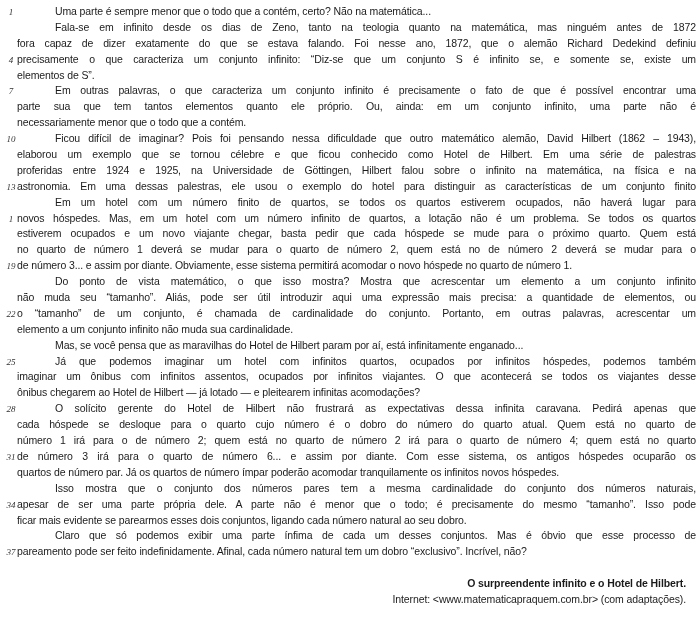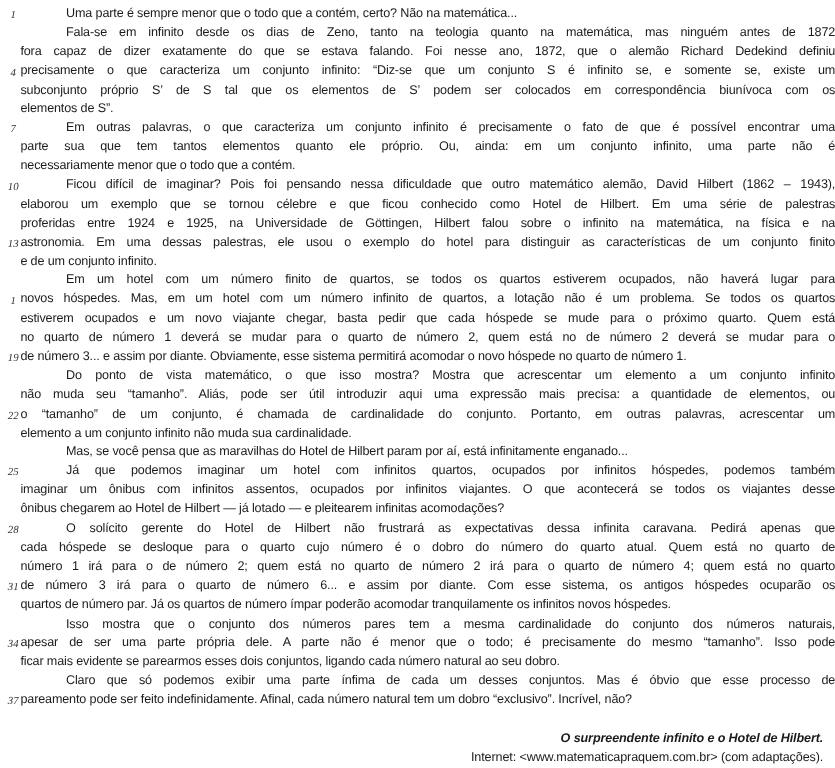--- a/index.html
+++ b/index.html
@@ -57,21 +57,20 @@
   .footer {
     margin-top: 15px;
     padding-right: 10px;
     text-align: right;
     font-size: 10.5px;
     letter-spacing: -0.1px;
   }
   .footer .title {
     font-weight: bold;
     line-height: 16px;
-    font-style: italic;
   }
   .footer .src {
     line-height: 16px;
   }
 </style>
 </head>
 <body>
 
 <div class="page" style="background: rgb(255, 255, 255); color: rgb(27, 27, 27);">
   <div class="lines" id="lines">
@@ -82,23 +81,20 @@
       <div class="line first">
         <span class="lt">Fala-se em infinito desde os dias de Zeno, tanto na teologia quanto na matemática, mas ninguém antes de 1872</span>
       </div>
       <div class="line">
         <span class="lt">fora capaz de dizer exatamente do que se estava falando. Foi nesse ano, 1872, que o alemão Richard Dedekind definiu</span>
       </div>
       <div class="line">
         <span class="num" style="color: rgb(51, 51, 51);">4</span>
         <span class="lt">precisamente o que caracteriza um conjunto infinito: “Diz-se que um conjunto S é infinito se, e somente se, existe um</span>
       </div>
-      <div class="line">
-        <span class="lt">subconjunto próprio S’ de S tal que os elementos de S’ podem ser colocados em correspondência biunívoca com os</span>
-      </div>
       <div class="line last">
         <span class="lt">elementos de S”.</span>
       </div>
       <div class="line first">
         <span class="num" style="color: rgb(51, 51, 51);">7</span>
         <span class="lt">Em outras palavras, o que caracteriza um conjunto infinito é precisamente o fato de que é possível encontrar uma</span>
       </div>
       <div class="line">
         <span class="lt">parte sua que tem tantos elementos quanto ele próprio. Ou, ainda: em um conjunto infinito, uma parte não é</span>
       </div>
@@ -111,23 +107,20 @@
       </div>
       <div class="line">
         <span class="lt">elaborou um exemplo que se tornou célebre e que ficou conhecido como Hotel de Hilbert. Em uma série de palestras</span>
       </div>
       <div class="line">
         <span class="lt">proferidas entre 1924 e 1925, na Universidade de Göttingen, Hilbert falou sobre o infinito na matemática, na física e na</span>
       </div>
       <div class="line">
         <span class="num" style="color: rgb(51, 51, 51);">13</span>
         <span class="lt">astronomia. Em uma dessas palestras, ele usou o exemplo do hotel para distinguir as características de um conjunto finito</span>
-      </div>
-      <div class="line last">
-        <span class="lt">e de um conjunto infinito.</span>
       </div>
       <div class="line first">
         <span class="lt">Em um hotel com um número finito de quartos, se todos os quartos estiverem ocupados, não haverá lugar para</span>
       </div>
       <div class="line">
         <span class="num" style="color: rgb(51, 51, 51);">1</span>
         <span class="lt">novos hóspedes. Mas, em um hotel com um número infinito de quartos, a lotação não é um problema. Se todos os quartos</span>
       </div>
       <div class="line">
         <span class="lt">estiverem ocupados e um novo viajante chegar, basta pedir que cada hóspede se mude para o próximo quarto. Quem está</span>

